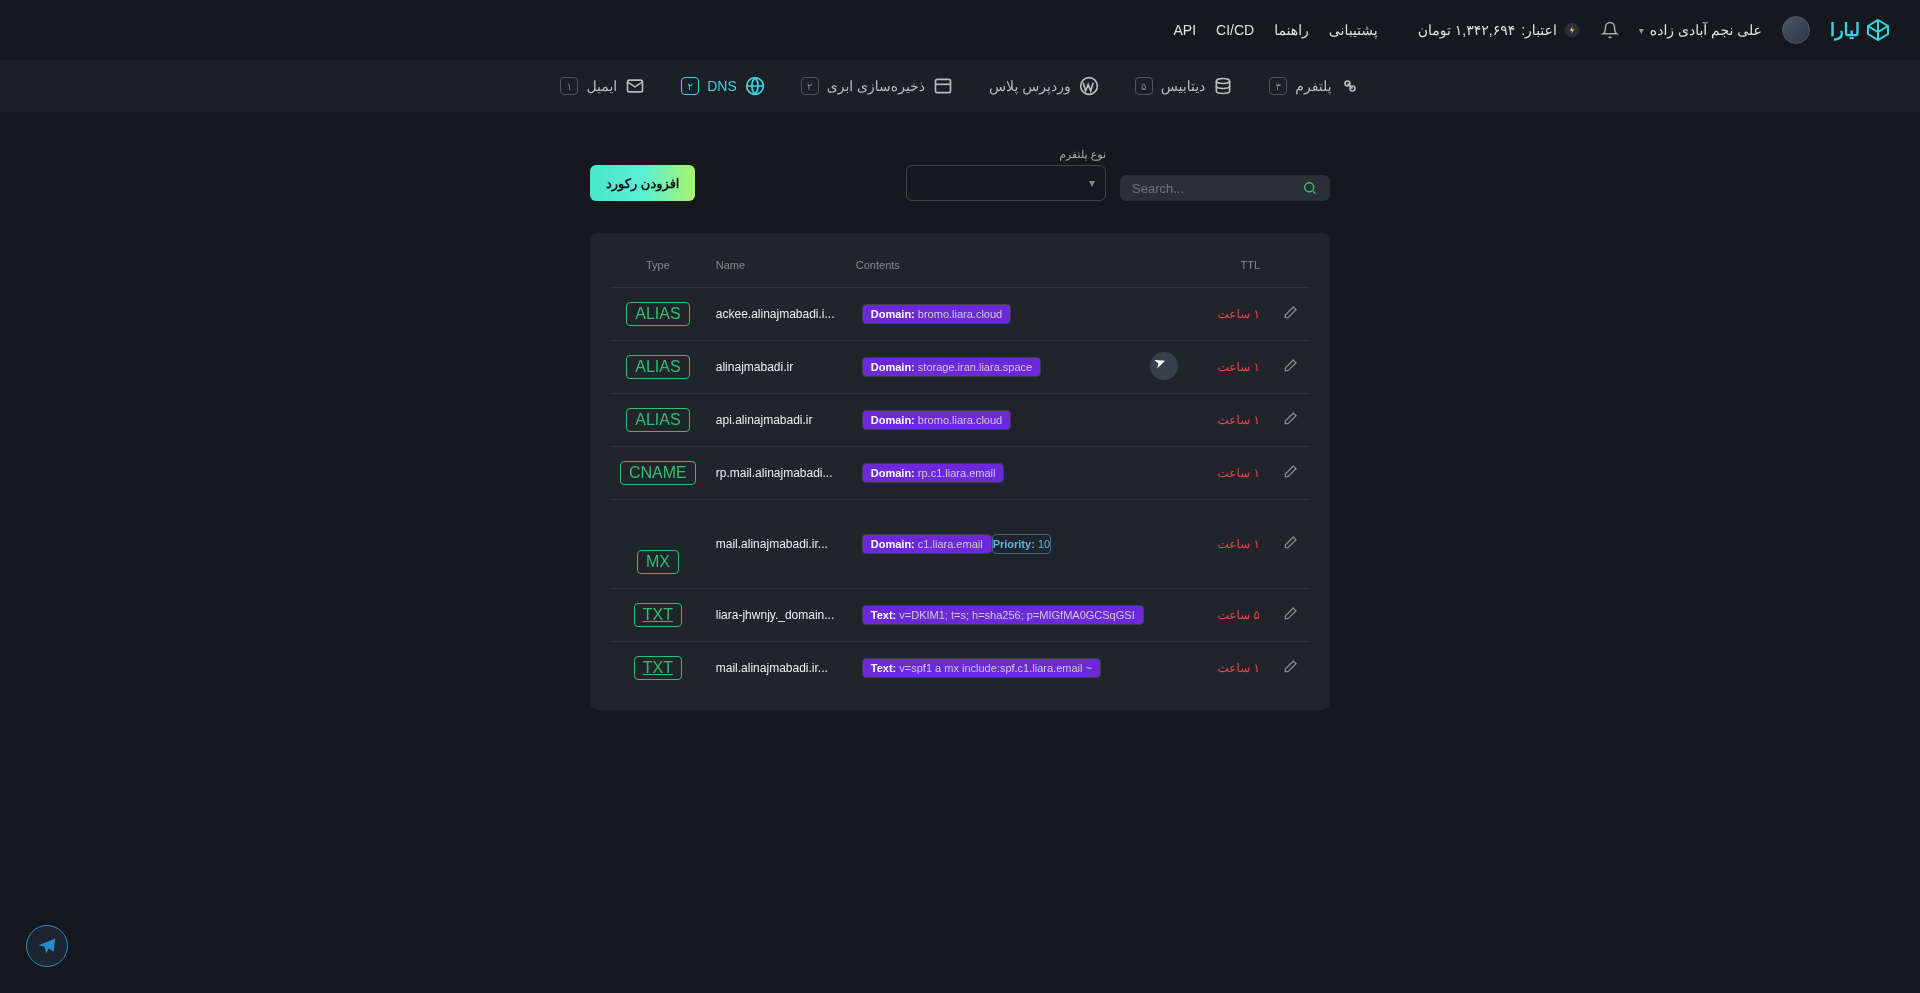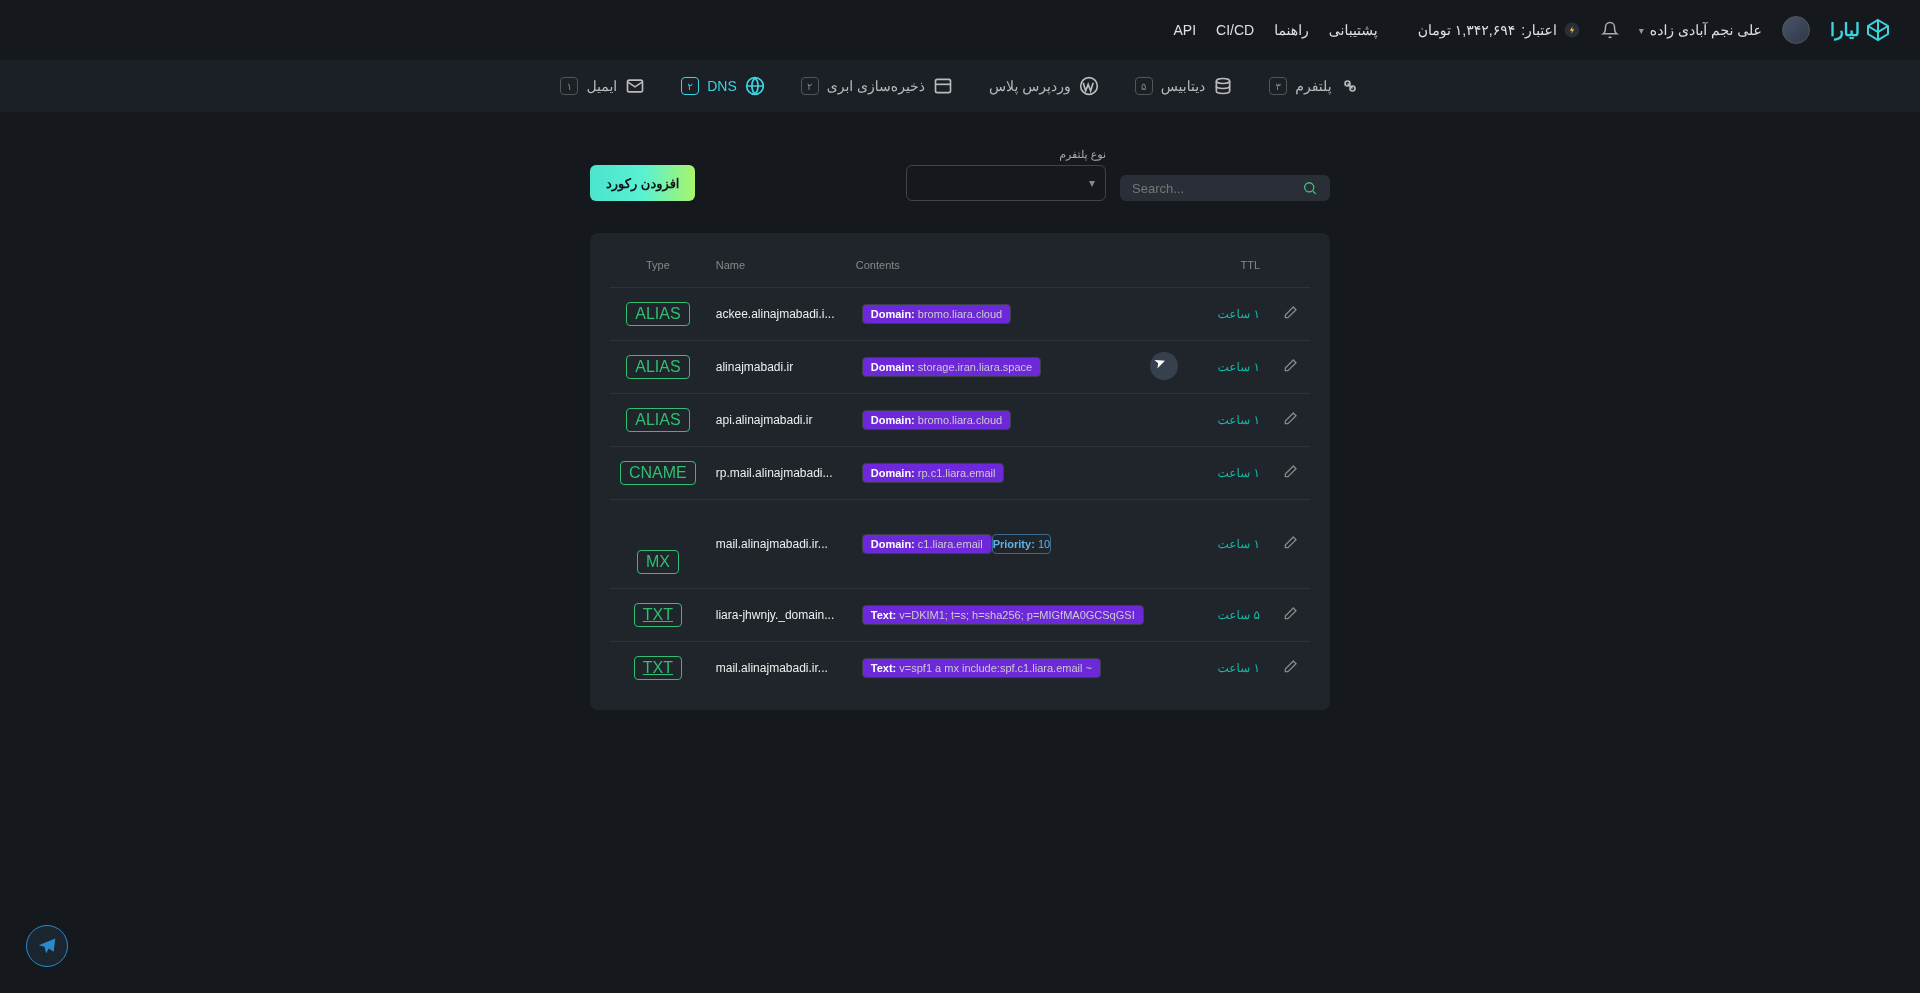--- a/index.html
+++ b/index.html
@@ -205,21 +205,21 @@
 .content-block b { color: #fff; font-weight: 600; }
 .priority-block {
   display: inline-block;
   border: 1px solid #3a6a8f;
   color: #5eb4e8;
   border-radius: 4px;
   padding: 3px 0;
   font-size: 11px;
 }
 .priority-block b{ color:#5eb4e8;}
-.ttl-cell { text-align: right; direction: rtl; color:#14b8a6;}
+.ttl-cell { text-align: right; direction: rtl; color:#ef4444;}
 .edit-icon { width: 16px; height: 16px; color: #888; cursor: pointer; }
 
 
 .telegram-fab {
   position: fixed;
   bottom: 26px;
   left: 26px;
   width: 42px;
   height: 42px;
   border-radius: 50%;

